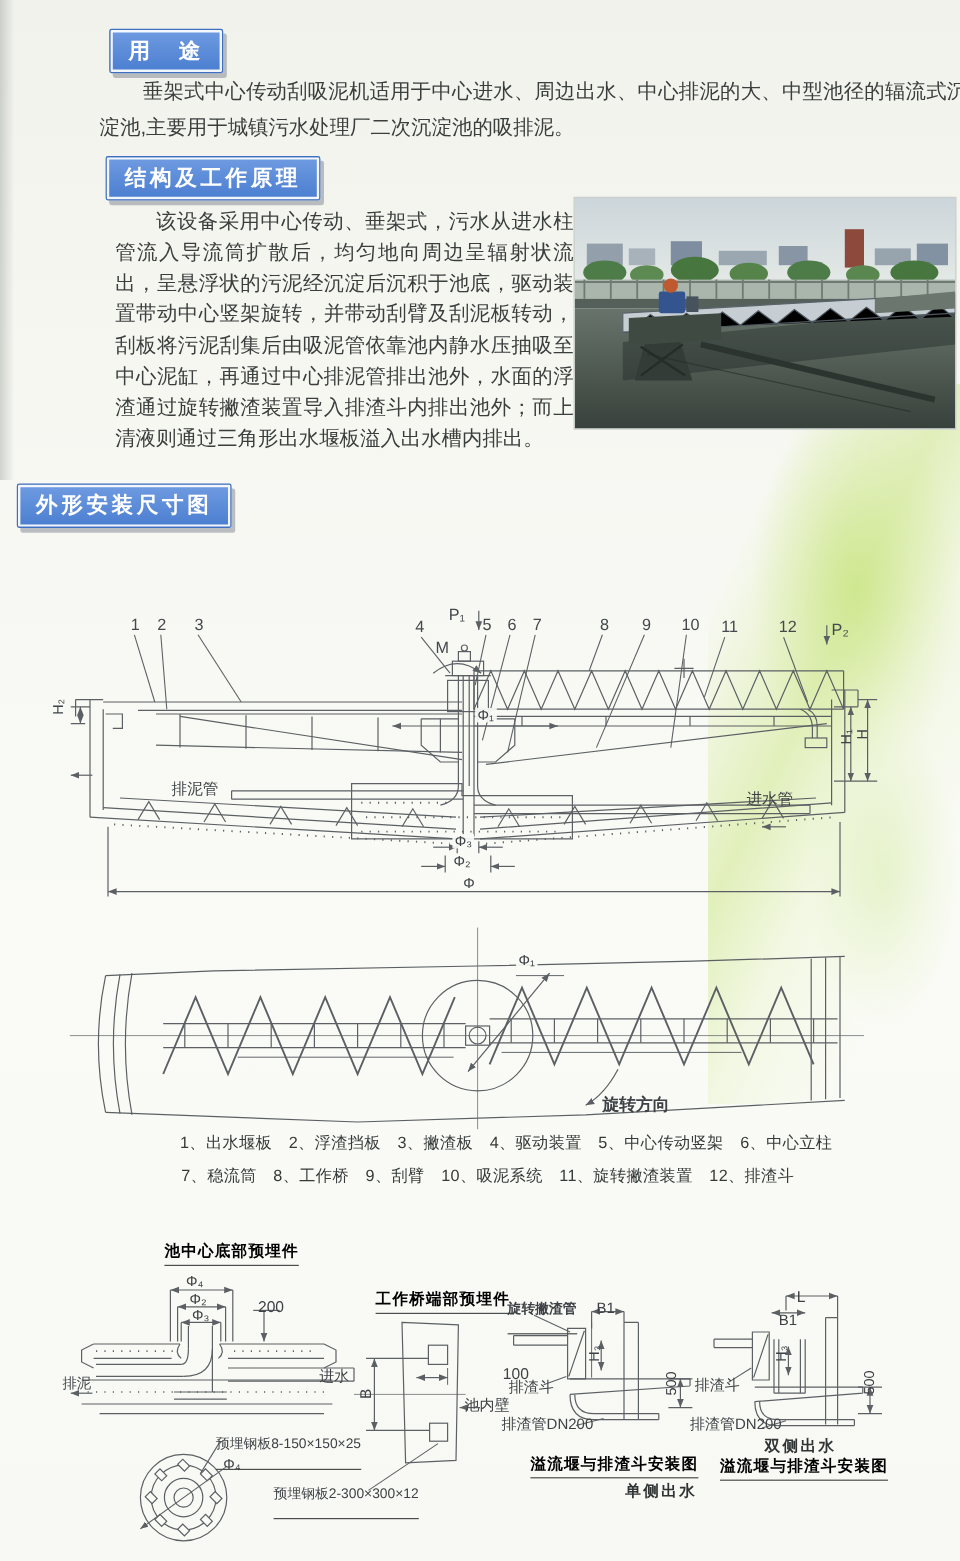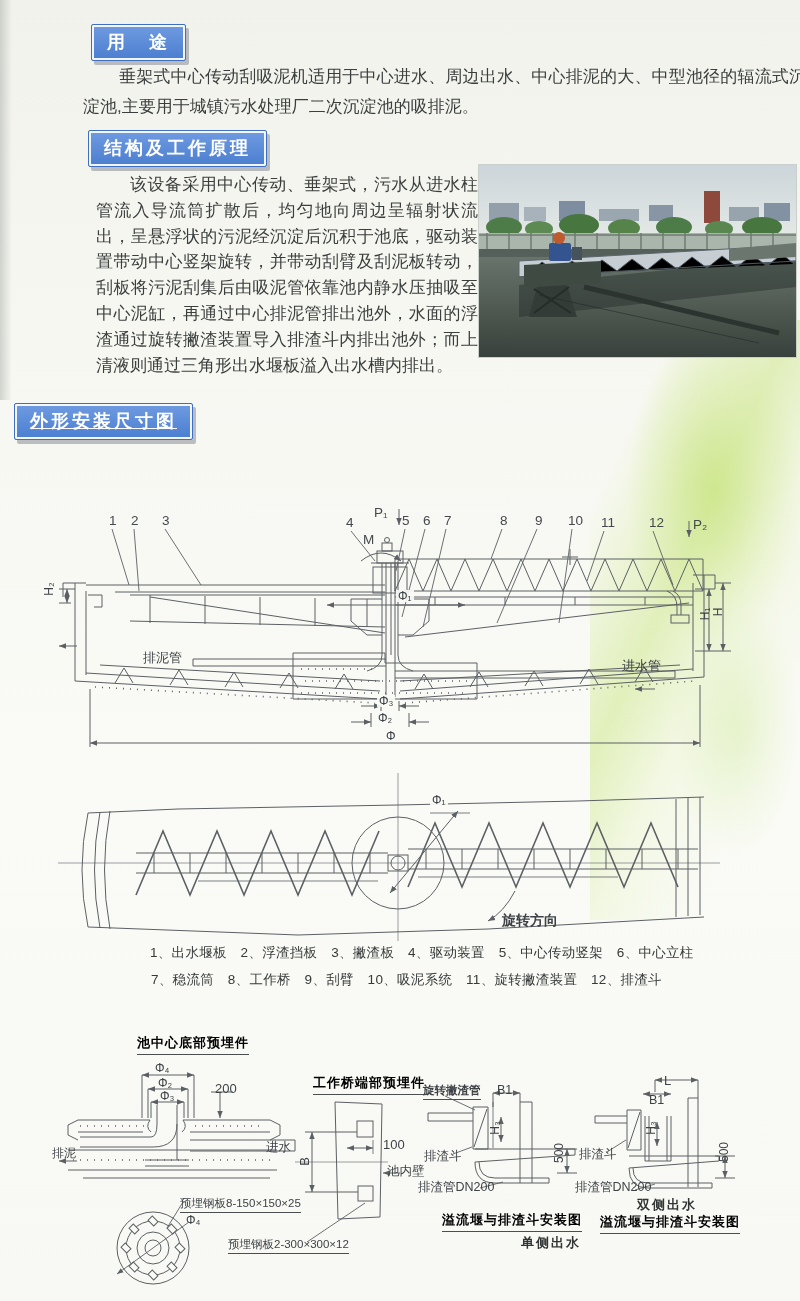--- a/index.html
+++ b/index.html
@@ -19,21 +19,21 @@
          box-shadow:inset 0 0 0 2px rgba(255,255,255,.92),3px 4px 0 rgba(125,132,142,.5);white-space:nowrap;}
   .para{position:absolute;font-size:17px;color:#3a3e3d;text-align:justify;margin:8px;font-weight:500;}
   .photo-frame{position:absolute;left:478px;top:164px;width:317px;height:192px;border:1px solid #c9cfcb;background:#dfe4e0;}
   .lab{position:absolute;font-size:12px;color:#3e4246;line-height:1;white-space:nowrap;}
   .num{font-size:13.5px;color:#45494d;}
   .rot{transform:rotate(-90deg);transform-origin:center;}
   .wbg{background:rgba(250,251,246,.92);padding:0 2px;}
   .legend-line{position:absolute;font-size:13.5px;color:#363a39;letter-spacing:.3px;white-space:nowrap;font-weight:500;}
   .dtitle{position:absolute;font-weight:bold;font-size:13px;color:#30
 3434;border-bottom:1.5px solid #4a4e4e;padding-bottom:2px;letter-spacing:1px;white-space:nowrap;}
-  .note{position:absolute;font-size:11.5px;color:#3e4246;border-bottom:1px solid #4a4e4e;padding-bottom:1px;white-space:nowrap;}
+  .note{position:absolute;font-size:11.5px;color:#3e4246;border-bottom:1px solid #4a4e4e;padding-bottom:13px;white-space:nowrap;}
   .subcap{position:absolute;font-weight:bold;font-size:13px;color:#303434;letter-spacing:2px;white-space:nowrap;}
   svg{display:block;}
 </style>
 </head>
 <body>
 
 <div class="page">
 
   <div class="abs flo1"></div>
   <div class="abs flo2"></div>
@@ -113,21 +113,21 @@
         <rect x="70" y="78" width="22" height="18" rx="2" fill="#34548f"></rect>
         <circle cx="80" cy="73" r="6" fill="#bf5a2e"></circle>
         <rect x="93" y="82" width="10" height="13" fill="#46525c"></rect>
         <line x1="105" y1="122" x2="300" y2="168" stroke="#2c342f" stroke-width="5"></line>
         <line x1="60" y1="130" x2="280" y2="178" stroke="#222a26" stroke-width="1" opacity="0.6"></line>
         <polygon points="250,84 317,78 317,92 250,96" fill="#6b766e"></polygon>
       </g>
     </svg>
   </div>
 
-  <div class="badge" style="left:14px;top:403px;text-decoration:underline;">
+  <div class="badge" style="left:14px;top:403px;">
     <span>外形安装尺寸图</span>
   </div>
 
   <svg class="abs" style="left:55px;top:505px;" width="700" height="255" viewBox="0 0 700 255">
     <defs>
       <marker id="mk1" viewBox="0 0 10 10" refX="9" refY="5" markerWidth="8" markerHeight="8" orient="auto-start-reverse">
         <path d="M0,1.5 L9,5 L0,8.5 z" fill="#5c6064"></path>
       </marker>
     </defs>
     <g stroke="#5c6064" stroke-width="1" fill="none">
@@ -378,21 +378,21 @@
   <span class="lab" style="left:158px;top:1077px;">Φ₂</span>
   <span class="lab" style="left:160px;top:1090px;">Φ₃</span>
   <span class="lab" style="left:215px;top:1082px;font-size:13px;">200</span>
   <span class="lab" style="left:52px;top:1147px;font-size:12px;">排泥</span>
   <span class="lab" style="left:266px;top:1141px;font-size:12.5px;">进水</span>
   <div class="note" style="left:180px;top:1196px;text-align:center;">预埋钢板8-150×150×25</div>
   <span class="lab" style="left:186px;top:1214px;">Φ₄</span>
 
   <div class="dtitle" style="left:313px;top:1074px;">工作桥端部预埋件</div>
   <span class="lab rot" style="left:300px;top:1155px;font-size:13px;">B</span>
-  <span class="lab" style="left:383px;top:1138px;font-size:13px;">100</span>
+  <span class="lab" style="left:383px;top:1138px;font-size:13px;padding-left:36px;">100</span>
   <span class="lab" style="left:387px;top:1165px;font-size:12.5px;">池内壁</span>
   <div class="note" style="left:228px;top:1237px;">预埋钢板2-300×300×12</div>
 
   <div class="note" style="left:423px;top:1083px;font-weight:bold;">旋转撇渣管</div>
   <span class="lab" style="left:497px;top:1084px;font-size:12.5px;">B1</span>
   <span class="lab rot" style="left:488px;top:1122px;">H₃</span>
   <span class="lab rot" style="left:549px;top:1147px;">500</span>
   <span class="lab" style="left:424px;top:1150px;font-size:12.5px;">排渣斗</span>
   <span class="lab" style="left:418px;top:1181px;font-size:12.5px;">排渣管DN200</span>
   <div class="dtitle" style="left:442px;top:1211px;">溢流堰与排渣斗安装图</div>

